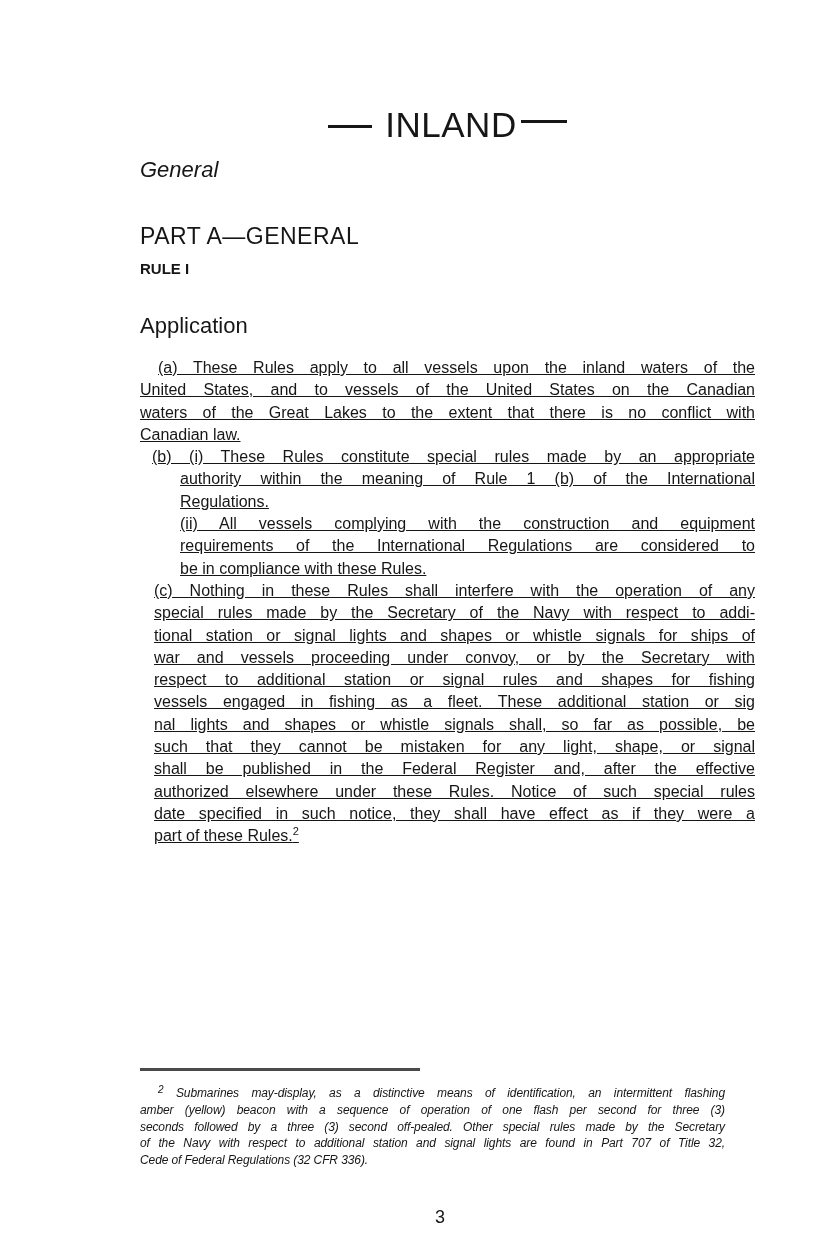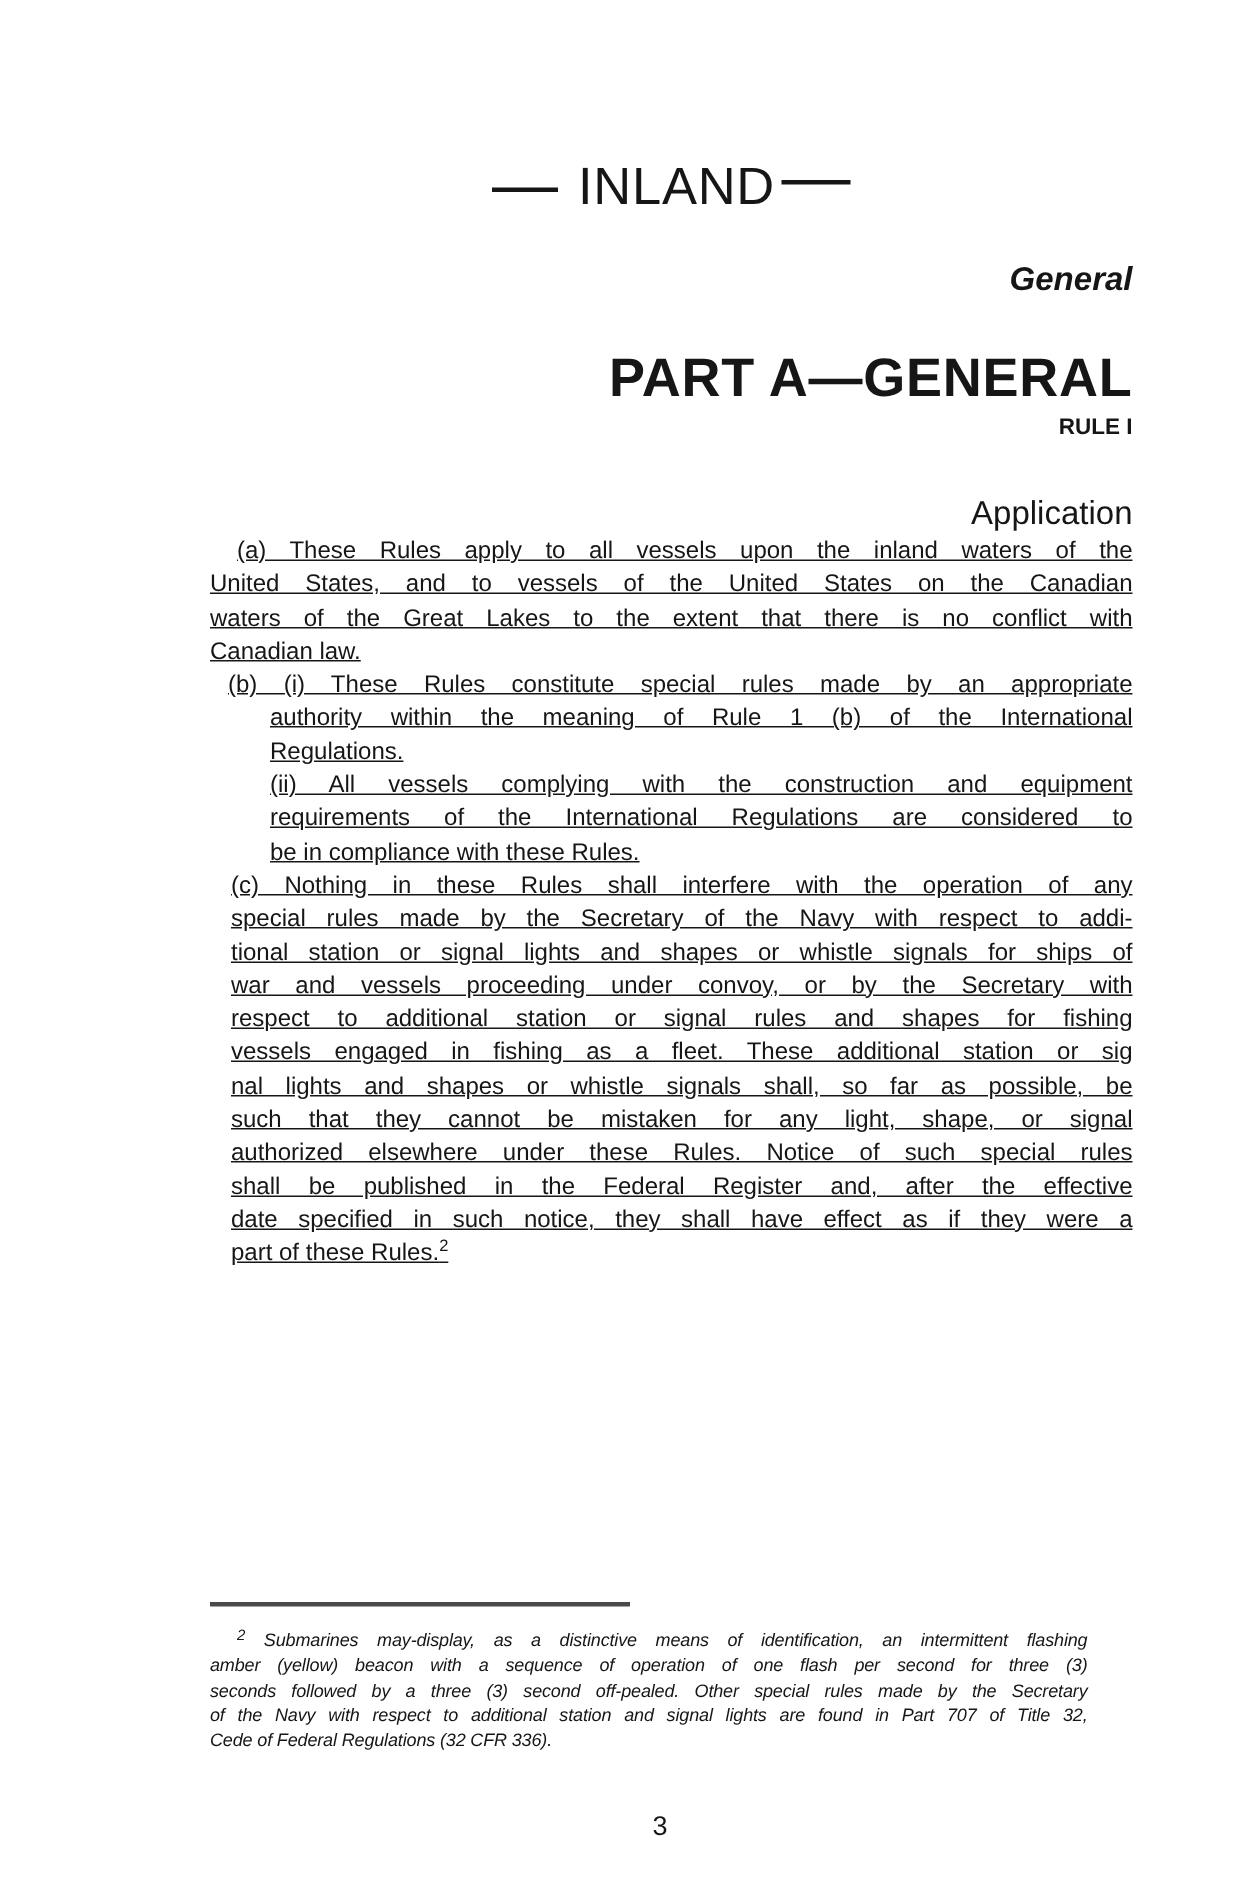--- a/index.html
+++ b/index.html
@@ -22,21 +22,21 @@
     margin: 0 auto;
     overflow: hidden;
   }
 
   
   .masthead {
     position: absolute;
     top: 0;
     left: 140px;
     width: 615px;
-    text-align: right;
+    text-align: left;
   }
   .inland-row {
     margin-top: 106px;
     display: flex;
     align-items: center;
     justify-content: center;
     height: 38px;
   }
   .doc-title {
     font-size: 35px;
@@ -50,26 +50,25 @@
     height: 3px;
     background: var(--text);
   }
   .dash-left  { width: 44px; margin-right: 13px; transform: translateY(1px); }
   .dash-right { width: 46px; margin-left: 4px;  transform: translateY(-4px); }
 
   .subtitle {
     font-style: italic;
     font-size: 22px;
     line-height: 26px;
-    margin-top: 29px;
-    font-weight: bold;
+    margin-top: 13px;
   }
   .part-heading {
-    font-size: 36px;
-    font-weight: 700;
+    font-size: 23px;
+    font-weight: 400;
     line-height: 28px;
     letter-spacing: 0.5px;
     margin: 39px 0 0 0;
   }
   .rule-heading {
     font-size: 15px;
     font-weight: 700;
     line-height: 26px;
     margin: 6px 0 0 0;
   }
@@ -182,22 +181,22 @@
       </div>
       <div class="para para-c">
         <div class="jline">(c) Nothing in these Rules shall interfere with the operation of any</div>
         <div class="jline">special rules made by the Secretary of the Navy with respect to addi-</div>
         <div class="jline">tional station or signal lights and shapes or whistle signals for ships of</div>
         <div class="jline">war and vessels proceeding under convoy, or by the Secretary with</div>
         <div class="jline">respect to additional station or signal rules and shapes for fishing</div>
         <div class="jline">vessels engaged in fishing as a fleet. These additional station or sig</div>
         <div class="jline">nal lights and shapes or whistle signals shall, so far as possible, be</div>
         <div class="jline">such that they cannot be mistaken for any light, shape, or signal</div>
+        <div class="jline">shall be published in the Federal Register and, after the effective</div>
         <div class="jline">authorized elsewhere under these Rules. Notice of such special rules</div>
-        <div class="jline">shall be published in the Federal Register and, after the effective</div>
         <div class="jline">date specified in such notice, they shall have effect as if they were a</div>
         <div class="jline final">part of these Rules.<sup>2</sup></div>
       </div>
     </main>
 
   <footer>
     <div class="fn-rule"></div>
     <div class="footnote" id="footnote-lines">
         <div class="jline"><sup>2</sup> Submarines may-display, as a distinctive means of identification, an intermittent flashing</div>
         <div class="jline">amber (yellow) beacon with a sequence of operation of one flash per second for three (3)</div>

